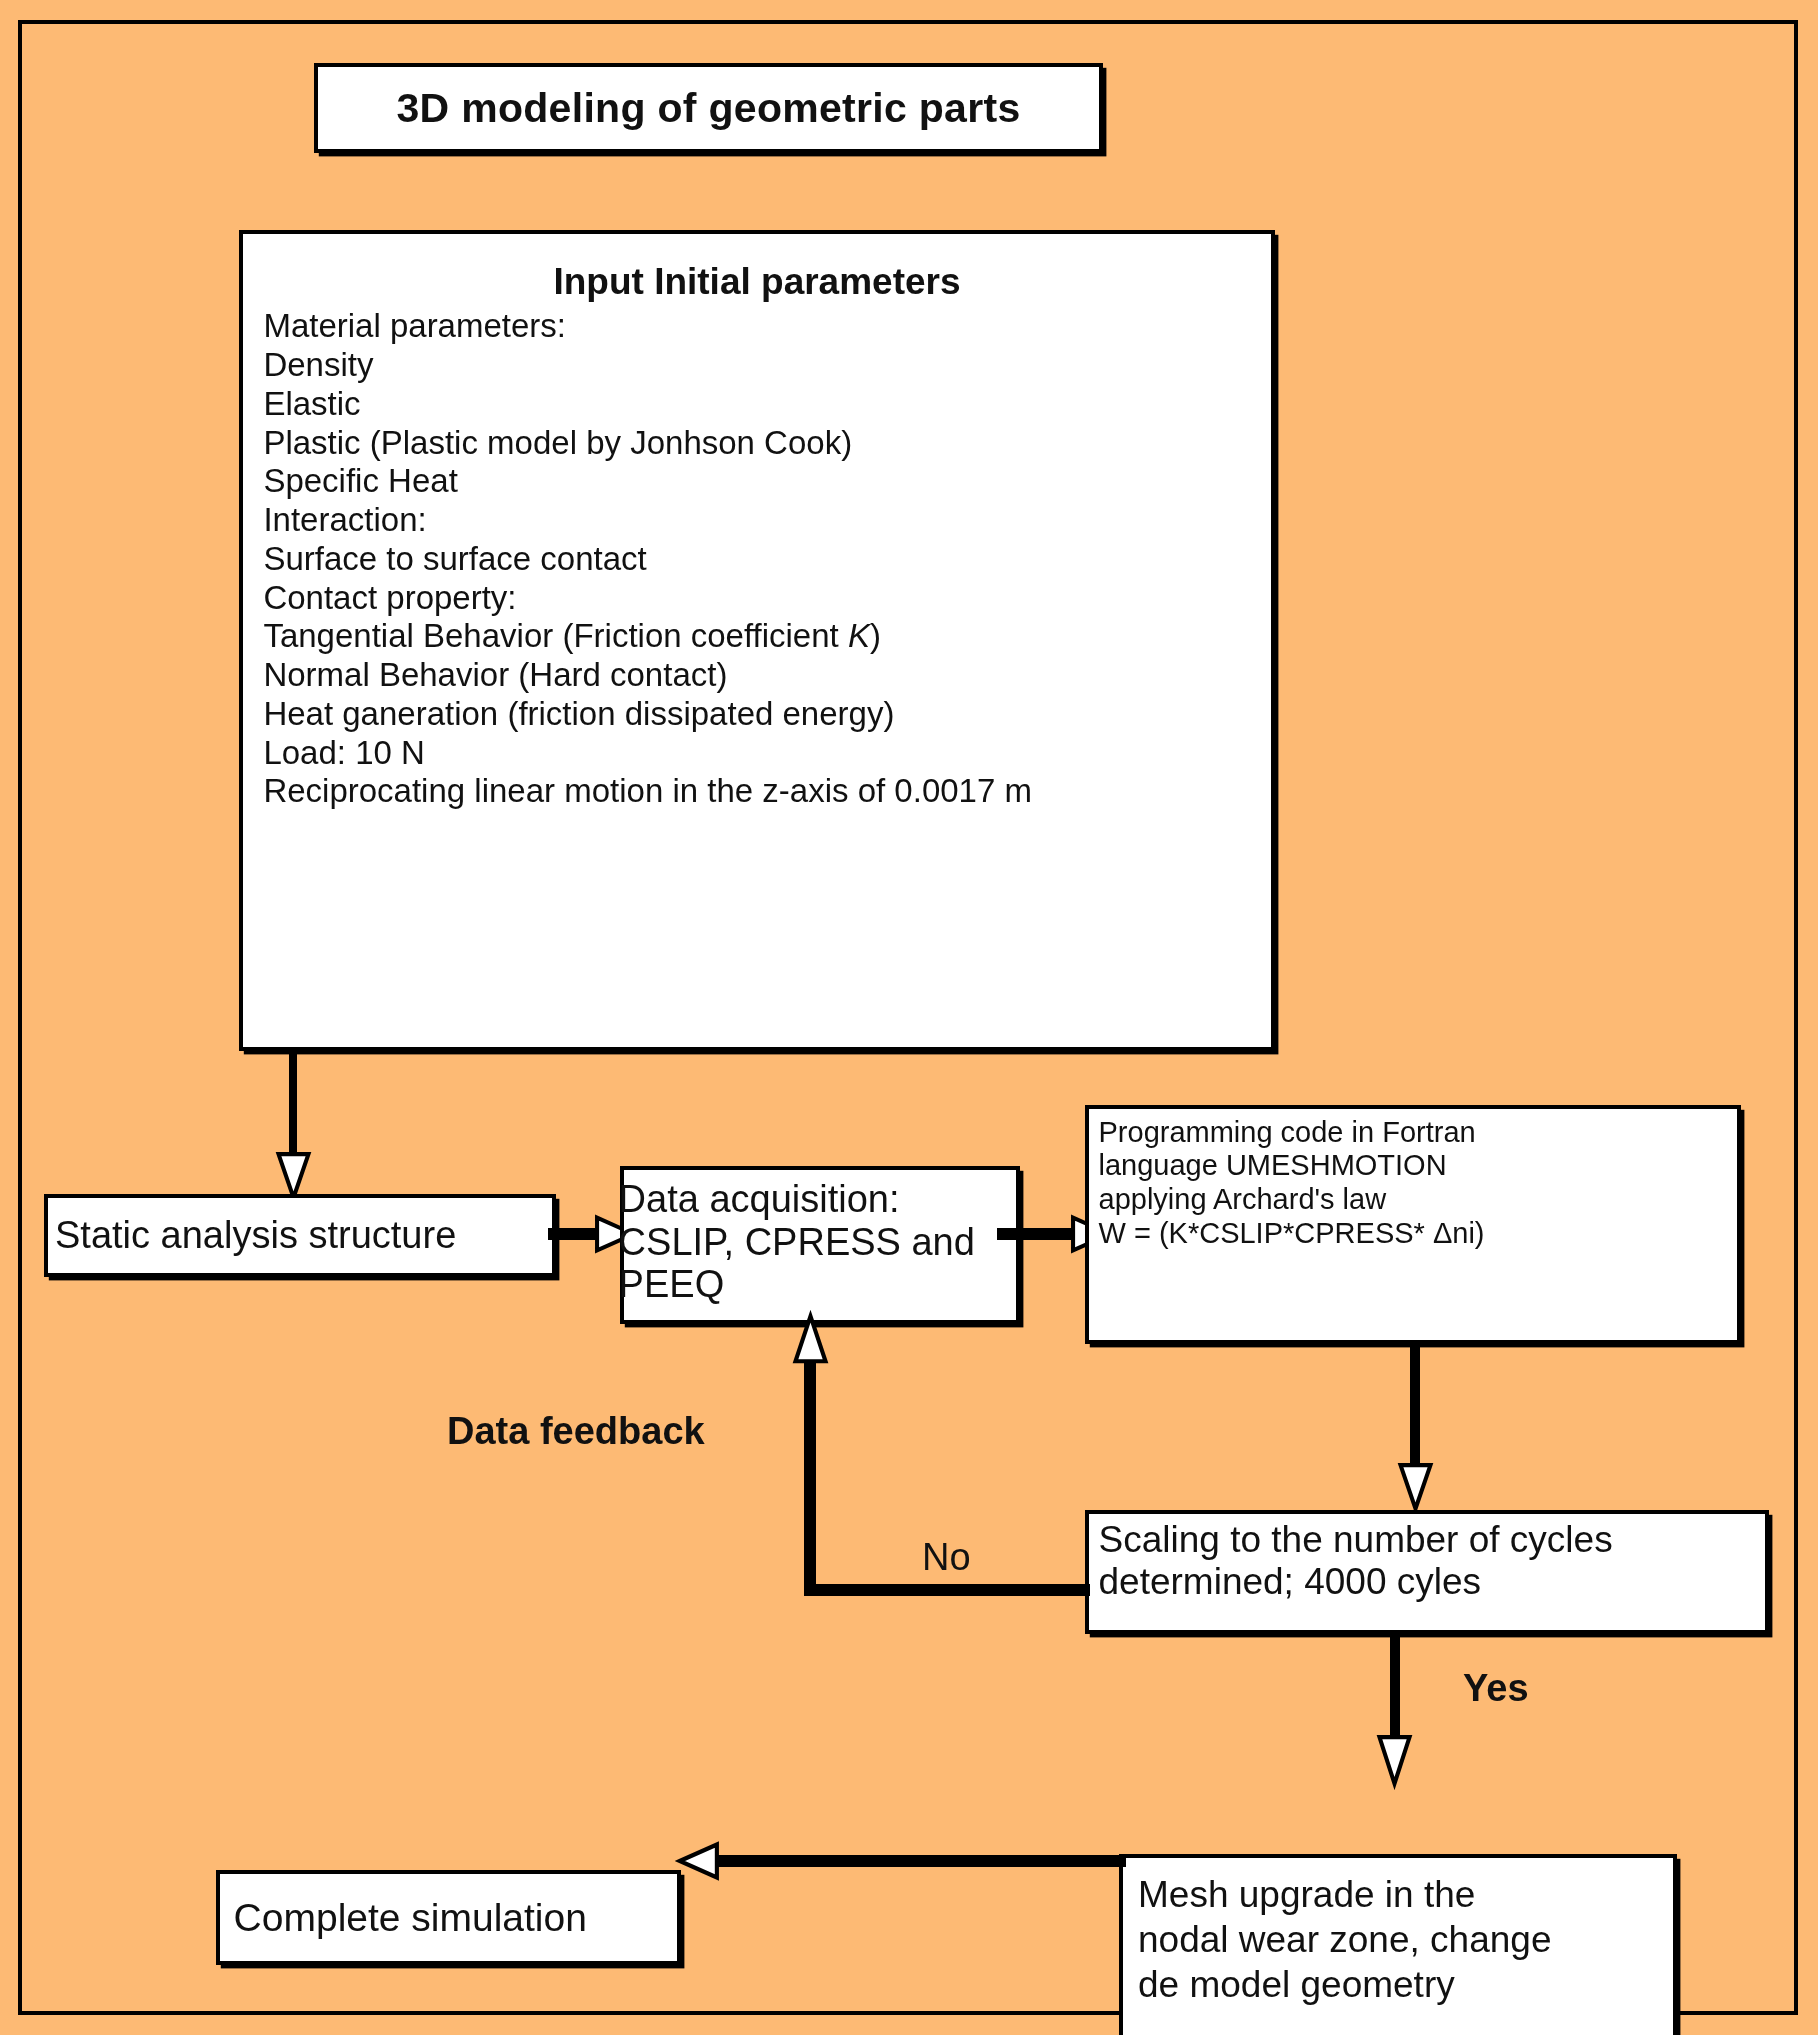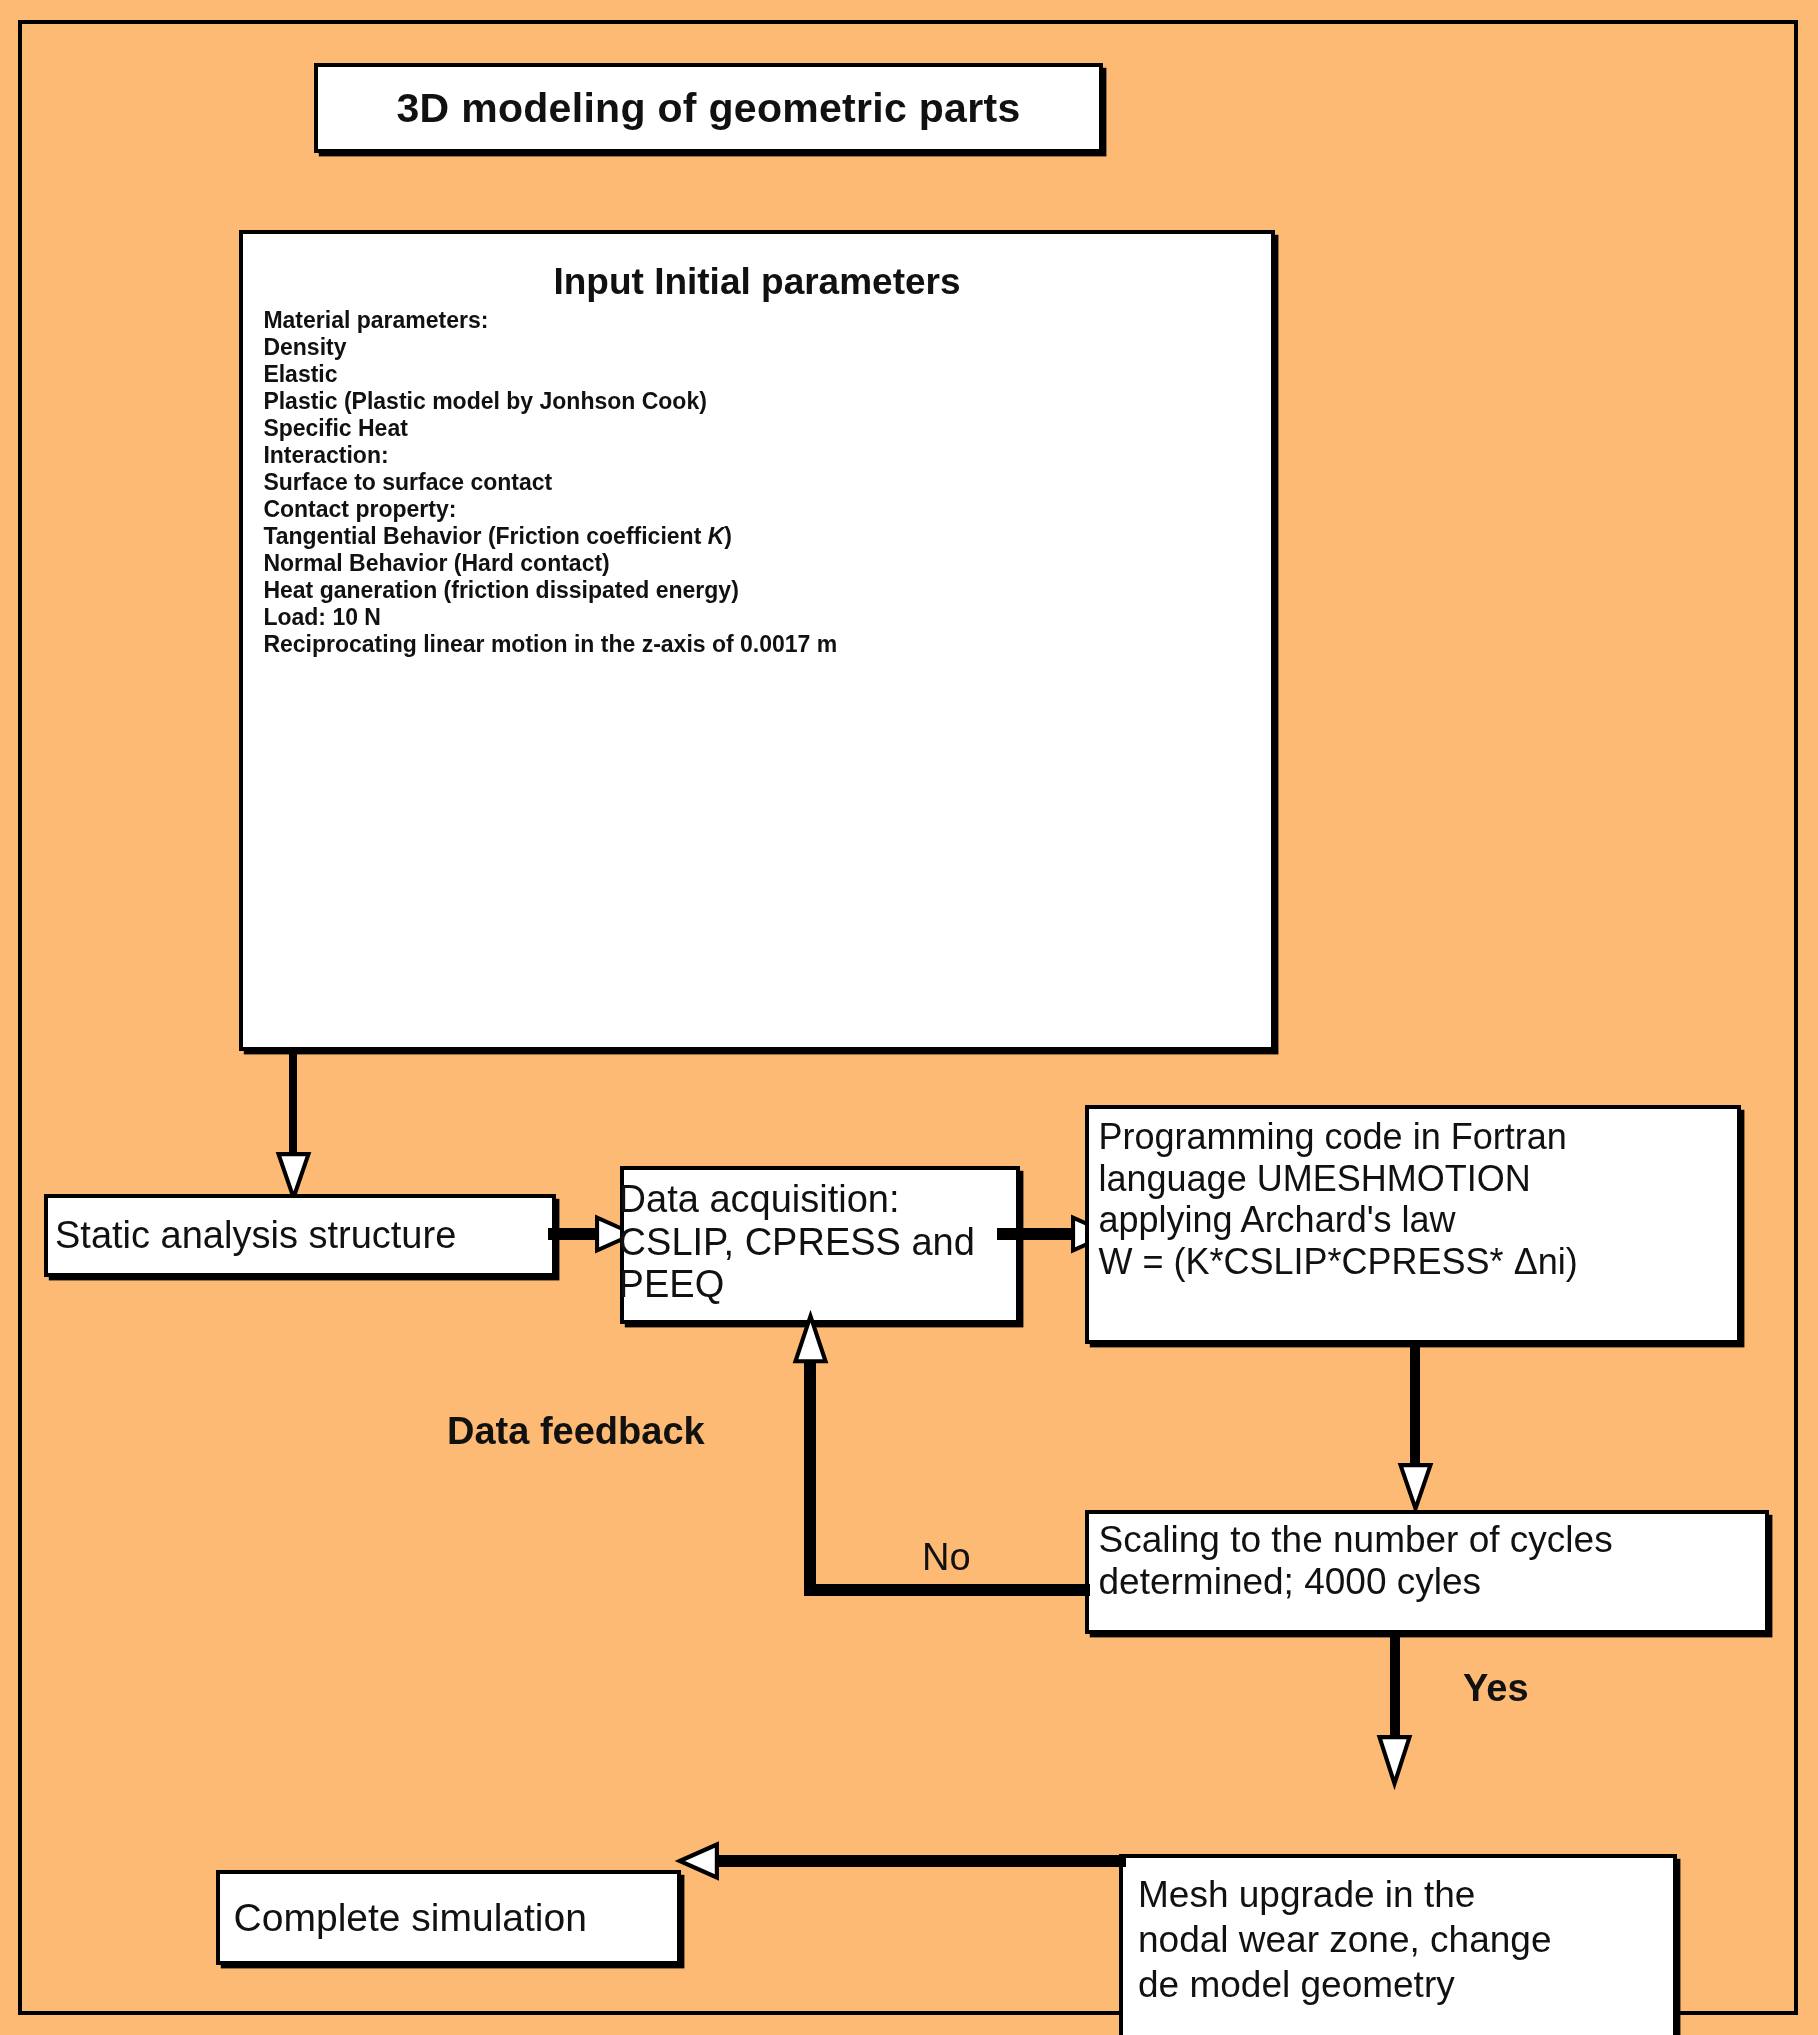--- a/index.html
+++ b/index.html
@@ -18,33 +18,33 @@
 
   
   #title-box{left:314px;top:63px;width:789px;height:90px;border-width:4.8px;
              display:flex;align-items:center;justify-content:center;}
   #title-box .txt{font-size:41px;font-weight:bold;letter-spacing:0.3px;white-space:nowrap;}
 
   
   #input-box{left:239px;top:230px;width:1036px;height:821px;border-width:4.1px;padding:15px 0 0 0;}
   #input-head{font-size:37px;font-weight:bold;text-align:center;margin:12.2px 0 4.1px 0;}
   #param-list{list-style:none;margin:0;padding:0 0 0 20.4px;}
-  #param-list li{font-size:23px;font-weight:bold;line-height:1.175;white-space:nowrap;}
+  #param-list li{font-size:33px;font-weight:normal;line-height:1.175;white-space:nowrap;}
   #param-list li .ital{font-style:italic;}
 
   
   #static-box{left:44px;top:1194px;width:512px;height:83px;border-width:4.1px;
               display:flex;align-items:center;padding-left:7px;}
   #static-box .txt{font-size:38px;white-space:nowrap;}
 
   #acq-box{left:620px;top:1154px;width:400px;height:158px;border-width:4.1px;margin-top:12px;}
   #acq-text{position:absolute;left:-5.4px;top:8.2px;width:463px;font-size:38px;line-height:1.12;}
 
   #fortran-box{left:1085px;top:1105px;width:656px;height:239px;border-width:4.1px;padding:6.8px 0 0 9.5px;}
-  #fortran-text{font-size:36px;line-height:1.16;}
+  #fortran-text{font-size:29px;line-height:1.16;}
 
   #scaling-box{left:1085px;top:1510px;width:684px;height:124px;border-width:4.1px;padding:5.4px 0 0 9.5px;}
   #scaling-text{font-size:37px;line-height:1.13;}
 
   #mesh-box{left:1119px;top:1854px;width:558px;height:235px;border-width:4.1px;padding:13.6px 0 0 15px;}
   #mesh-text{font-size:37px;line-height:1.22;}
 
   #complete-box{left:216px;top:1870px;width:465px;height:95px;border-width:4.1px;
                 display:flex;align-items:center;padding-left:13.6px;}
   #complete-box .txt{font-size:39px;white-space:nowrap;}

